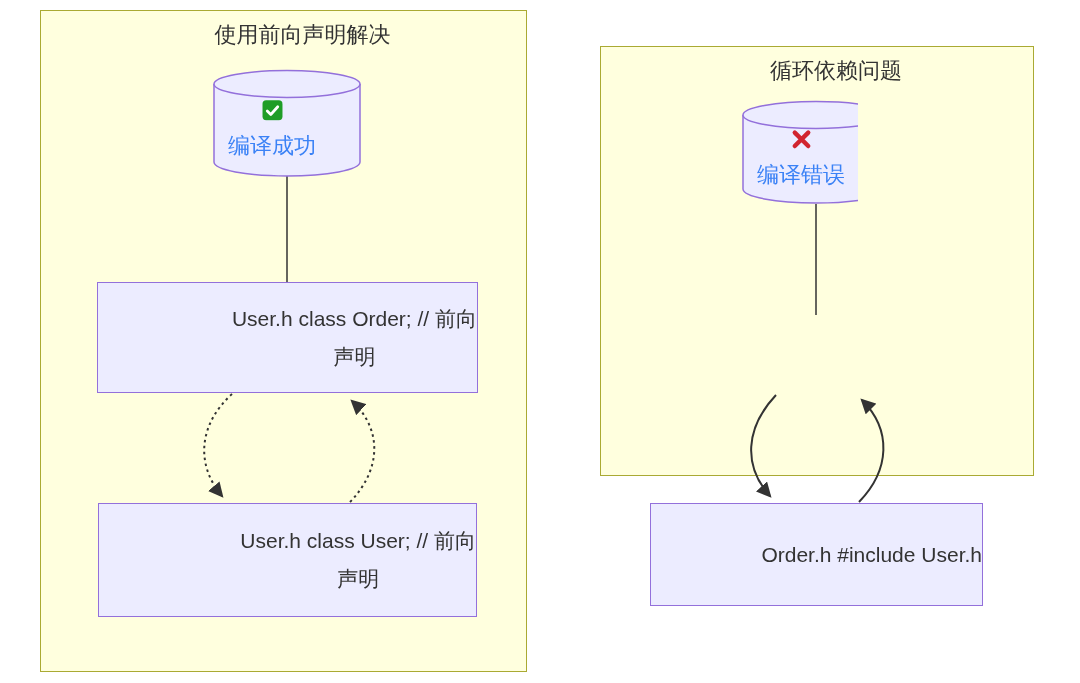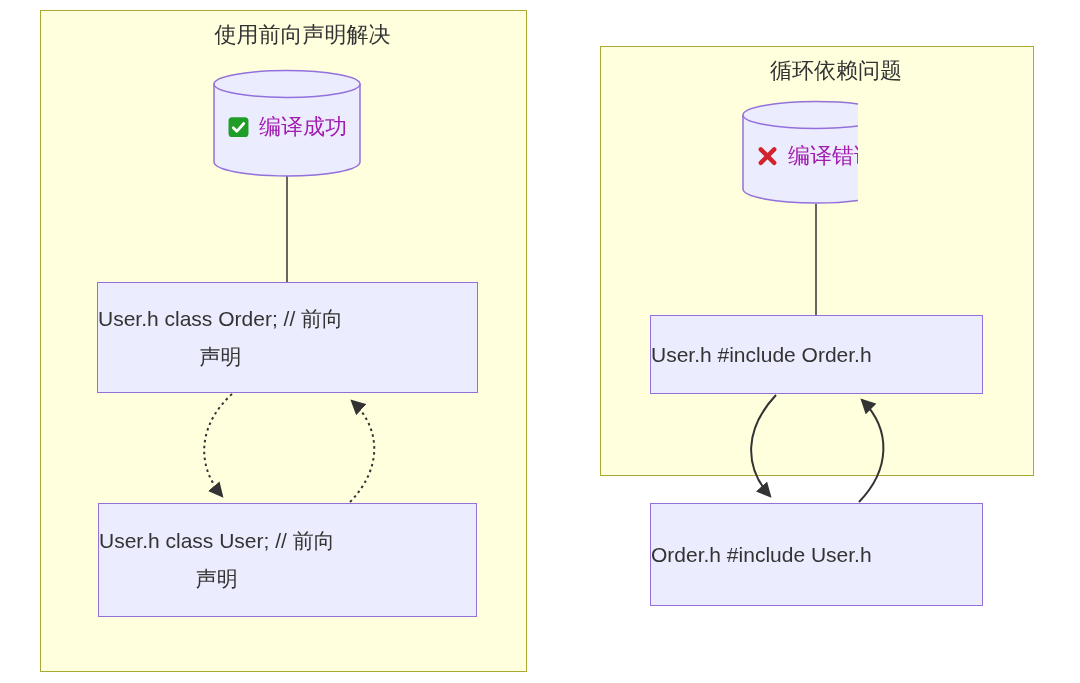--- a/index.html
+++ b/index.html
@@ -28,21 +28,21 @@
     padding-left: 19px;
   }
   .edges { position: absolute; left: 0; top: 0; pointer-events: none; }
   .node {
     position: absolute;
     background: #ececff;
     border: 1px solid #9370db;
     box-sizing: border-box;
     display: flex;
     align-items: center;
-    justify-content: flex-start;
+    justify-content: flex-end;
     text-align: center;
     font-size: 21px;
     line-height: 1.8;
     white-space: pre-line;
     color: #333333;
   }
   .cylinder {
     position: absolute;
     overflow: hidden;
   }
@@ -51,21 +51,22 @@
   .cyl-label {
     position: absolute;
     left: 15px;
     top: 50%;
     transform: translateY(-38%);
     display: flex;
     align-items: center;
     gap: 10px;
     font-size: 22px;
     white-space: nowrap;
-    color: #a21caf;
+    color: #3b82f6;
+    flex-direction: column;
   }
   .status-icon { display: inline-flex; width: 21px; height: 21px; flex: 0 0 auto; }
 </style>
 </head>
 <body>
 
 <div class="canvas">
 
   <div class="cluster" style="left:40px; top:10px; width:487px; height:662px;">
     <div class="cluster-title">使用前向声明解决</div>
@@ -126,20 +127,17 @@
 
   <div class="node" style="left:97px; top:282px; width:381px; height:111px;">
     <span>User.h class Order; // 前向
 声明</span>
   </div>
   <div class="node" style="left:98px; top:503px; width:379px; height:114px;">
     <span>User.h class User; // 前向
 声明</span>
   </div>
 
-  <div class="node" style="left:650px; top:315px; width:333px; height:79px;">
-    <span>User.h #include Order.h</span>
-  </div>
   <div class="node" style="left:650px; top:503px; width:333px; height:103px;">
     <span>Order.h #include User.h</span>
   </div>
 
 </div>
 
 </body></html>

